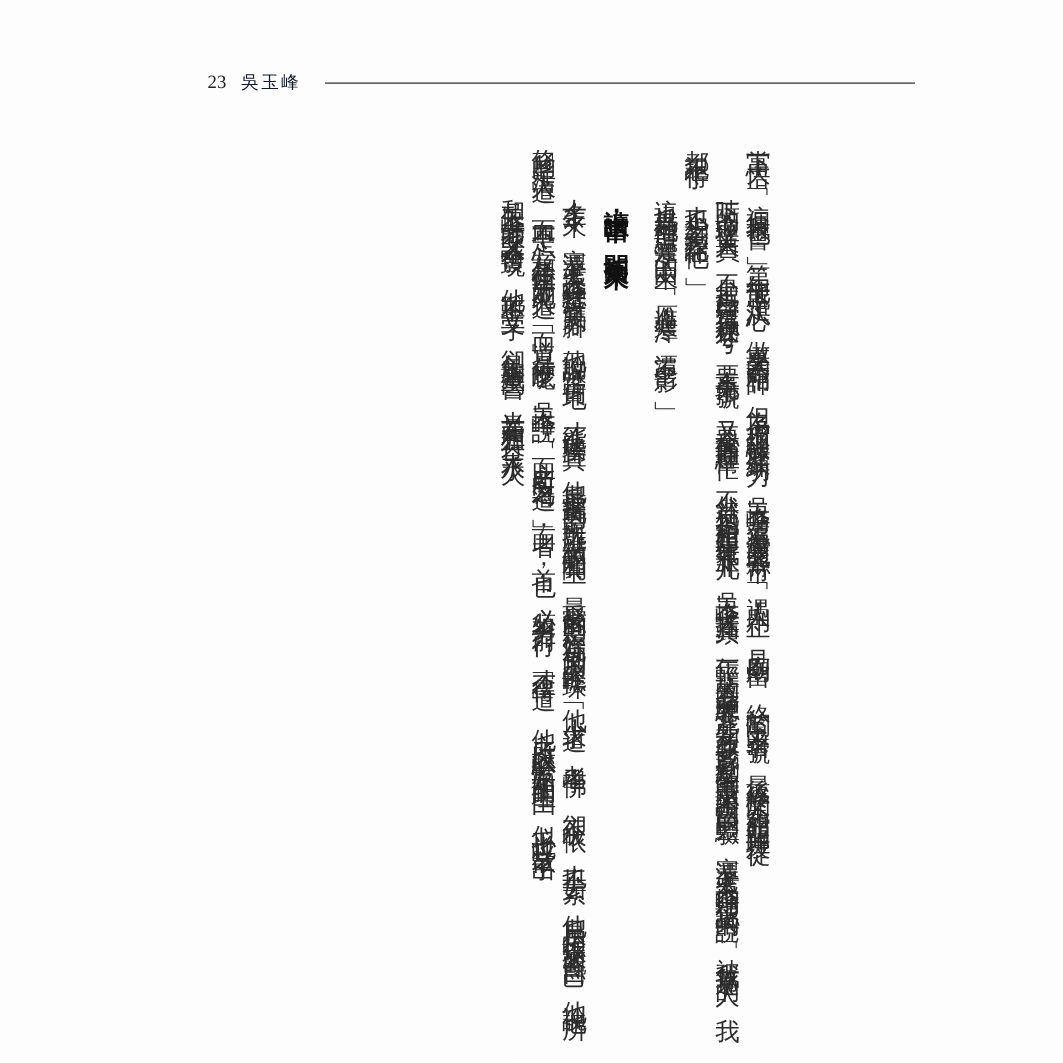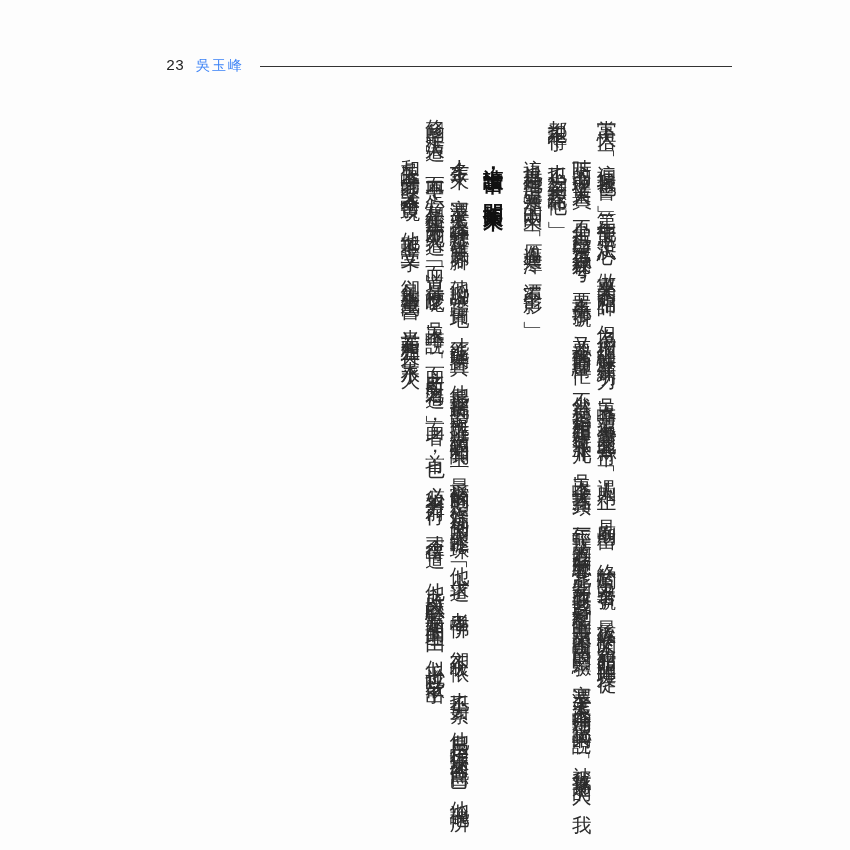--- a/index.html
+++ b/index.html
@@ -1,20 +1,20 @@
 <!DOCTYPE html>
 <html><head>
 <meta charset="utf-8">
 <style>
   html, body { margin: 0; padding: 0; background: #ffffff; }
   body { width: 850px; height: 850px; position: relative; overflow: hidden; font-family: "DejaVu Serif", "Liberation Serif", serif; color: #2a2a2a; }
   .page { position: absolute; left: 0; top: 0; width: 850px; height: 850px; background: #fdfdfd; }
   .header { position: absolute; left: 166px; top: 54px; height: 24px; width: 566px; display: flex; align-items: center; }
-  .page-num { font-family: Liberation Mono, monospace; font-size: 15px; color: #222; margin-right: 12px; }
-  .running-title { font-size: 14px; color: #3b82f6; letter-spacing: 2px; }
+  .page-num { font-family: Liberation Serif, serif; font-size: 15px; color: #222; margin-right: 12px; }
+  .running-title { font-size: 14px; color: #0f172a; letter-spacing: 2px; }
   .header-rule { position: absolute; left: 94px; right: 0; top: 12px; height: 1px; background: #333; }
   .body-text { position: absolute; top: 104px; right: 232px; height: 700px; writing-mode: vertical-rl; font-size: 19.6px; line-height: 24.6px; letter-spacing: 4.1px; color: #2b2b2b; }
   .para { margin: 0; }
   .indent { text-indent: 2em; }
   .heading { font-family: "DejaVu Sans", "Liberation Sans", sans-serif; font-weight: bold; font-size: 20px; letter-spacing: 3px; color: #111; margin: 0 14px 0 10px; padding-top: 48px; }
 </style>
 </head>
 <body>
 
 <div class="page">

